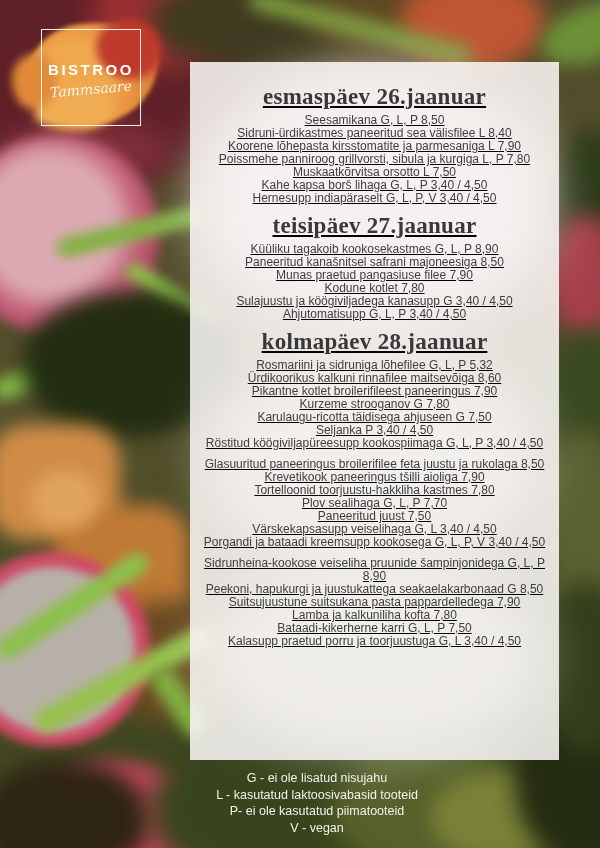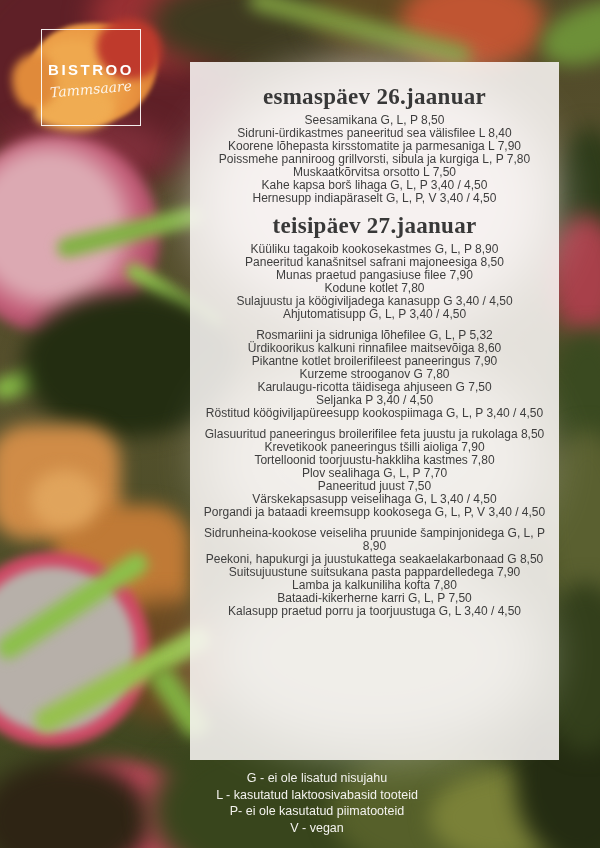--- a/index.html
+++ b/index.html
@@ -19,21 +19,21 @@
                 border:1.5px solid rgba(255,255,255,0.92); }
   .logo-title { position:absolute; left:0; top:56px; width:146px; text-align:center;
                 color:#fff; font-weight:bold; font-size:15px; letter-spacing:2.5px; }
   .logo-sub { position:absolute; left:0; top:76px; width:146px; text-align:center;
               color:rgba(255,255,255,0.88); font-family:"DejaVu Serif", serif;
               font-style:italic; font-size:14px; transform:rotate(-5deg); }
 
   
   .panel { position:absolute; left:190px; top:62px; width:369px; height:698px; z-index:5;
            background:rgba(250,247,246,0.87); padding:22px 8px 0 8px; text-align:center; }
-  .day { margin-bottom:8px; }
+  .day { margin-bottom:8px;text-decoration:underline; }
   .day-title { font-family:"Liberation Serif", serif; font-weight:bold; font-size:23px;
                line-height:26px; color:#383838; margin-bottom:4px; letter-spacing:0.3px; }
   .day-item { font-size:12px; line-height:13px; color:#3e3e3e; }
 
   
   .legend { position:absolute; left:0; top:770px; width:600px; z-index:5;
             text-align:center; transform:translateX(17px); }
   .legend-line { color:#f3f2ee; font-size:12.5px; line-height:16.5px; }
 </style>
 </head>
@@ -117,20 +117,21 @@
       <div class="day-title">teisipäev 27.jaanuar</div>
       <div class="day-item">Küüliku tagakoib kookosekastmes G, L, P 8,90</div>
       <div class="day-item">Paneeritud kanašnitsel safrani majoneesiga 8,50</div>
       <div class="day-item">Munas praetud pangasiuse filee 7,90</div>
       <div class="day-item">Kodune kotlet 7,80</div>
       <div class="day-item">Sulajuustu ja köögiviljadega kanasupp G 3,40 / 4,50</div>
       <div class="day-item">Ahjutomatisupp G, L, P 3,40 / 4,50</div>
     </div>
 
     <div class="day">
+      <div class="day-title">kolmapäev 28.jaanuar</div>
       <div class="day-item">Rosmariini ja sidruniga lõhefilee G, L, P 5,32</div>
       <div class="day-item">Ürdikoorikus kalkuni rinnafilee maitsevõiga 8,60</div>
       <div class="day-item">Pikantne kotlet broilerifileest paneeringus  7,90</div>
       <div class="day-item">Kurzeme strooganov G 7,80</div>
       <div class="day-item">Karulaugu-ricotta täidisega ahjuseen G 7,50</div>
       <div class="day-item">Seljanka P 3,40 / 4,50</div>
       <div class="day-item">Röstitud köögiviljapüreesupp kookospiimaga G, L, P 3,40 / 4,50</div>
     </div>
 
     <div class="day">

